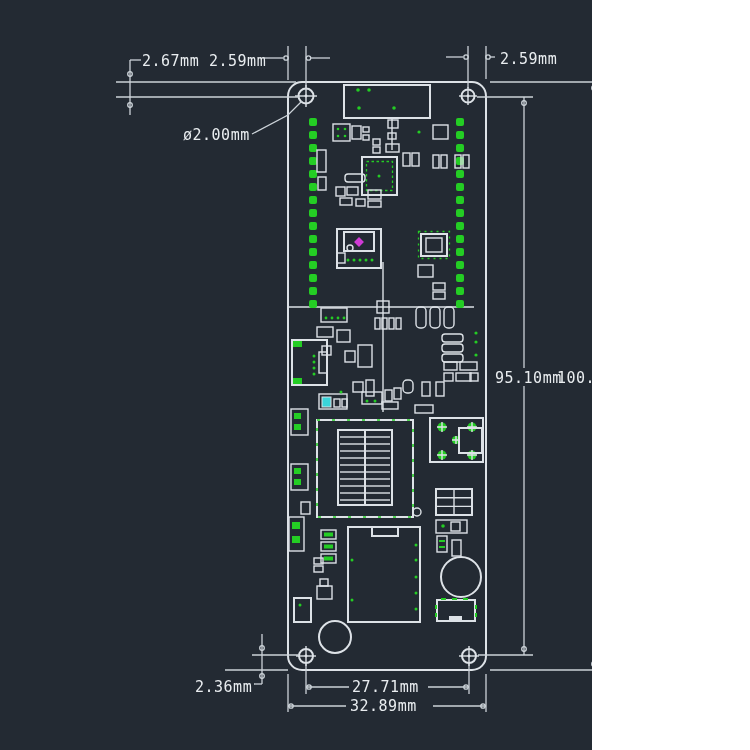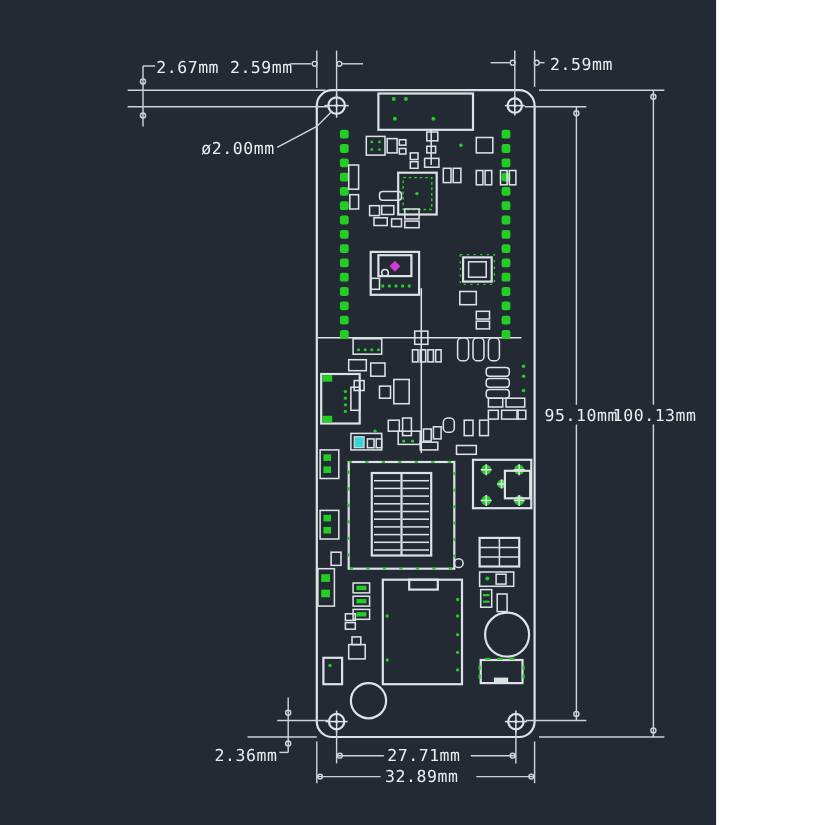--- a/index.html
+++ b/index.html
@@ -1,16 +1,16 @@
 <!DOCTYPE html>
 <html style="--background: #232a33; --outline: #dde2e7; --dimension_line: #ccd3d9; --pad_green: #24cd24; --marker_magenta: #cf3ad4; --marker_cyan: #3ad4da; --text: #e9edf0;"><head>
 <meta charset="utf-8">
 <style>
   html,body{margin:0;padding:0}
-  .canvas{position:relative;width:651px;height:750px;background:var(--background,#232a33);overflow:hidden}
+  .canvas{position:relative;width:592px;height:750px;background:var(--background,#232a33);overflow:hidden}
   svg{display:block}
   .w2{stroke:var(--outline,#dde2e7);stroke-width:2;fill:none}
   .w1{stroke:var(--outline,#dde2e7);stroke-width:1.4;fill:none}
   .fw{fill:var(--outline,#dde2e7);stroke:none}
   .g{fill:var(--pad_green,#24cd24);stroke:none}
   .gs{stroke:var(--pad_green,#24cd24);fill:none}
   .cy{fill:var(--marker_cyan,#3ad4da);stroke:var(--outline,#dde2e7);stroke-width:1}
   .mg{fill:var(--marker_magenta,#cf3ad4);stroke:none}
   .dim{stroke:var(--dimension_line,#ccd3d9);stroke-width:1.3;fill:none}
   .txt{fill:var(--text,#e9edf0);font-family:"DejaVu Sans Mono",monospace;font-size:15px;letter-spacing:.5px}

